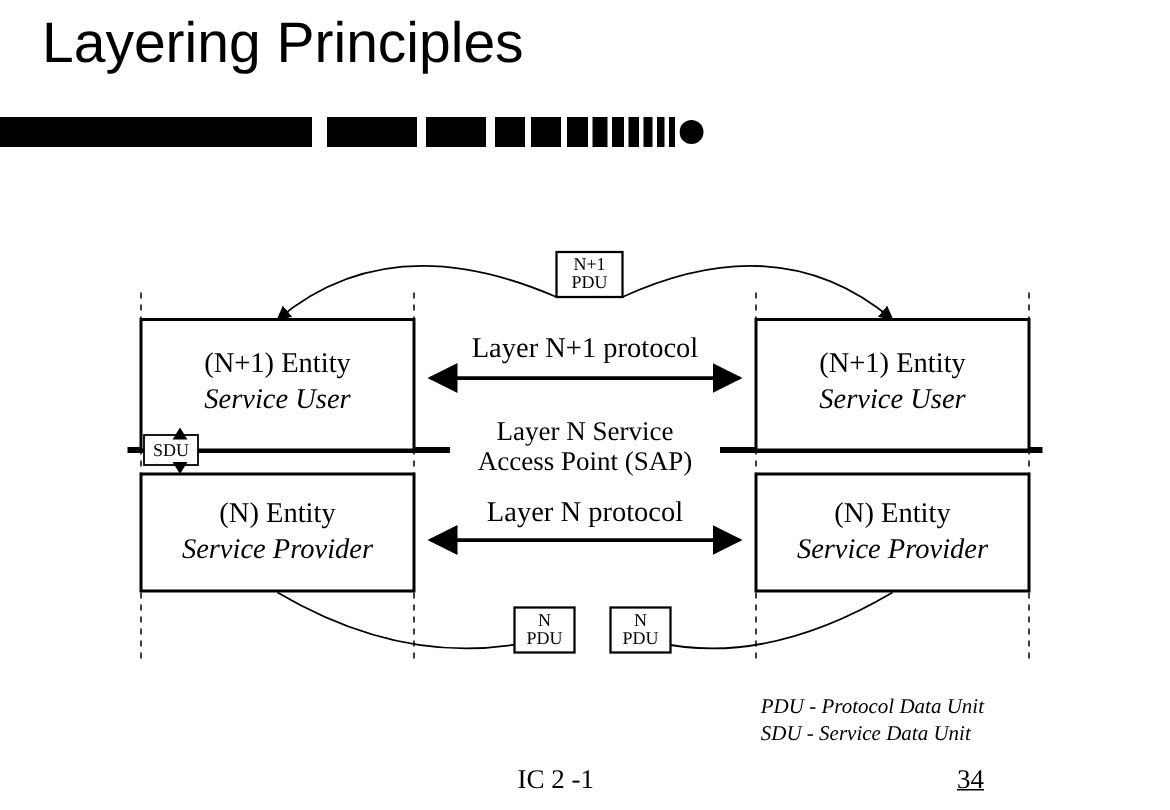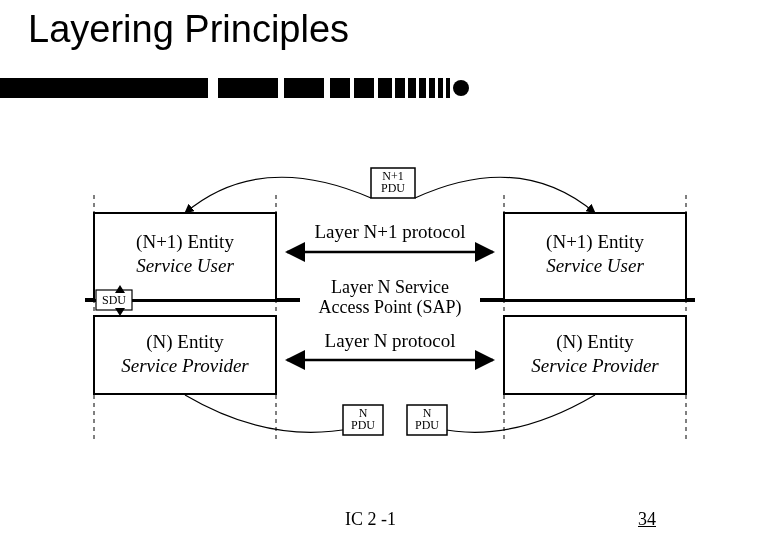--- a/index.html
+++ b/index.html
@@ -96,17 +96,19 @@
     <path d="M185,395 Q270,445 353,428" fill="none" stroke="#000" stroke-width="1.2" marker-end="url(#ah)"></path>
     <path d="M595,395 Q510,445 437,428" fill="none" stroke="#000" stroke-width="1.2" marker-end="url(#ah)"></path>
 
     <rect x="343" y="405" width="40" height="30" fill="#fff" stroke="#000" stroke-width="1.5"></rect>
     <text x="363" y="417" text-anchor="middle" font-size="12"><tspan x="363" y="417">N</tspan><tspan x="363" y="429">PDU</tspan></text>
     <rect x="407" y="405" width="40" height="30" fill="#fff" stroke="#000" stroke-width="1.5"></rect>
     <text x="427" y="417" text-anchor="middle" font-size="12"><tspan x="427" y="417">N</tspan><tspan x="427" y="429">PDU</tspan></text>
   </svg>
 
   <div class="legend">
+    <div>PDU - Protocol Data Unit</div>
+    <div>SDU - Service Data Unit</div>
   </div>
 
   <div class="footer-code">IC 2 -1</div>
   <div class="footer-page">34</div>
 </div>
 
 </body></html>

